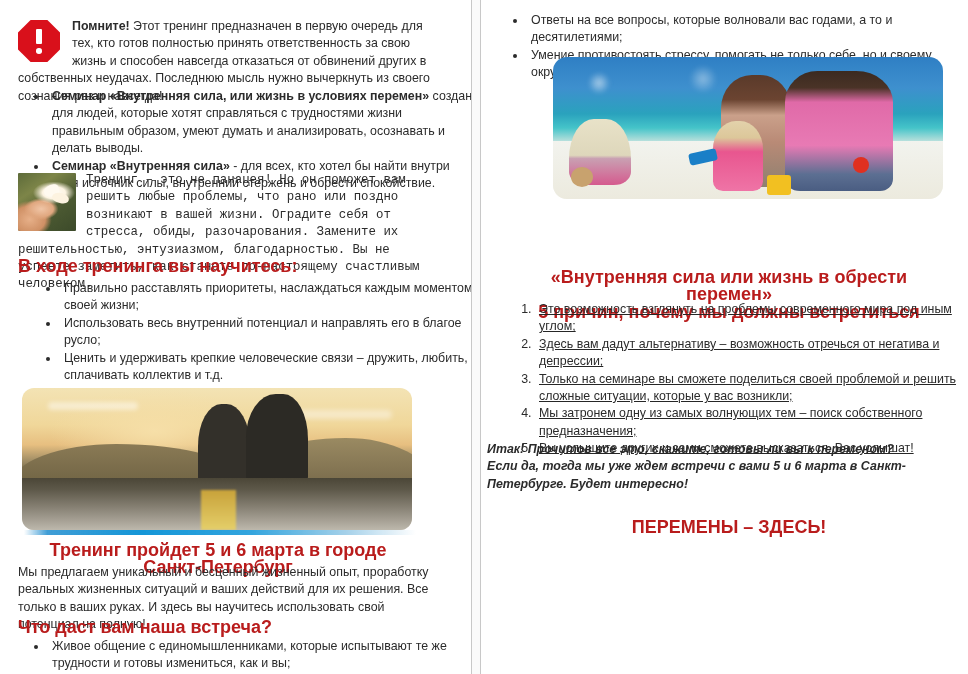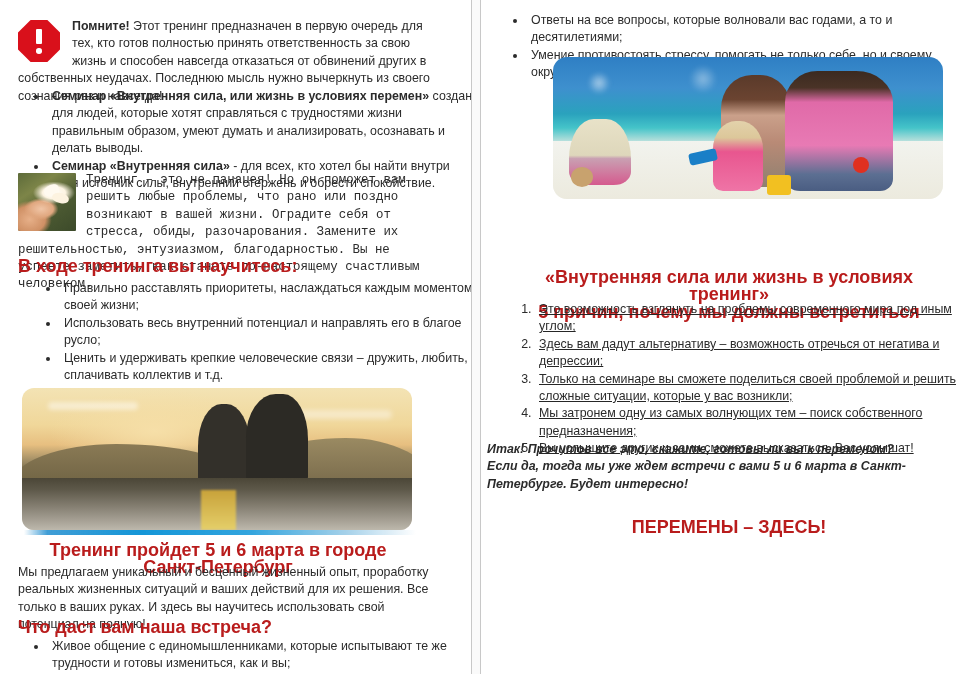--- a/index.html
+++ b/index.html
@@ -377,21 +377,21 @@
       <div class="kid-left-head"></div>
       <div class="mom"></div>
       <div class="dad"></div>
       <div class="toddler"></div>
       <div class="toy-blue"></div>
       <div class="toy-yellow"></div>
       <div class="toy-red"></div>
     </div>
 
     <div class="r-title">
-      <p class="heading-bold center">«Внутренняя сила или жизнь в условиях тренинг»</p>
+      <p class="heading-bold center">«Внутренняя сила или жизнь в обрести перемен»</p>
       <p class="heading-bold center">5 причин, почему мы должны встретиться</p>
     </div>
 
     <ol class="numbers r-numbers">
       <li>Это возможность взглянуть на проблемы современного мира под иным углом;</li>
       <li>Здесь вам дадут альтернативу – возможность отречься от негатива и депрессии;</li>
       <li>Только на семинаре вы сможете поделиться своей проблемой и решить сложные ситуации, которые у вас возникли;</li>
       <li>Мы затронем одну из самых волнующих тем – поиск собственного предназначения;</li>
       <li>Вы услышите других и сами сможете высказаться. Вас услышат!</li>
     </ol>

